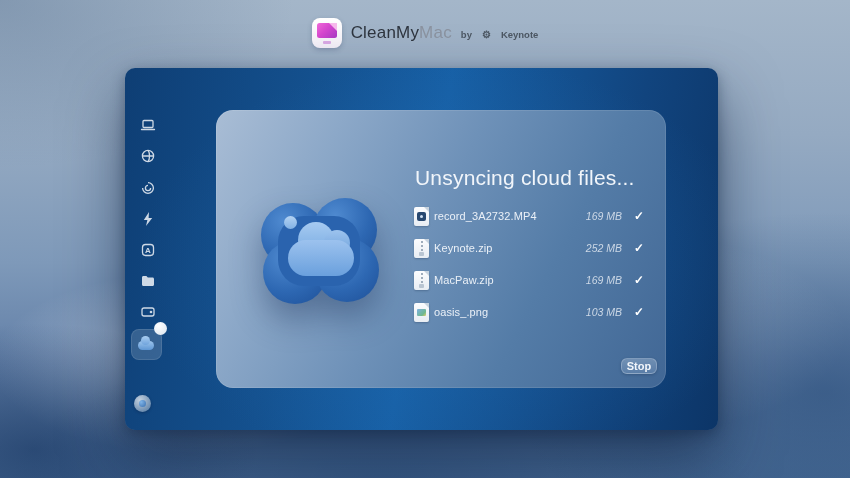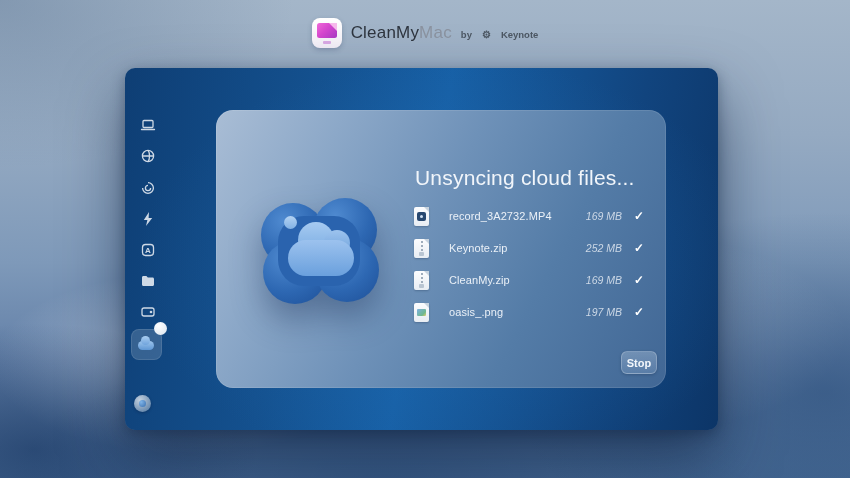--- a/index.html
+++ b/index.html
@@ -113,26 +113,26 @@
   .g-video { position:absolute; left:3px; top:5px; width:9px; height:9px; border-radius:2px;
     background:#27476f; }
   .g-video:after { content:""; position:absolute; left:3px; top:3px; width:3px; height:3px;
     border-radius:50%; background:#cfe0f2; }
   .g-zip { position:absolute; left:6.5px; top:2px; width:2px; height:11px;
     background:repeating-linear-gradient(180deg,#9fadbc 0 2px, transparent 2px 4px); }
   .g-zip:after { content:""; position:absolute; left:-1.5px; top:11px; width:5px; height:4px;
     background:#b9c5d2; border-radius:1px; }
   .g-img { position:absolute; left:3px; top:6px; width:9px; height:7px; border-radius:1px;
     background:linear-gradient(135deg,#7db0e2 0%,#6fb98f 70%,#e8d06a 100%); }
-  .fname { margin-left:20px; font-size:11px; color:#eaf0f7; letter-spacing:.1px; }
+  .fname { margin-left:5px; font-size:11px; color:#eaf0f7; letter-spacing:.1px; }
   .fsize { margin-left:auto; font-size:10.5px; color:#ccd8e6;font-style:italic; }
   .fcheck { width:15px; margin-left:7px; text-align:right; font-size:12px;
     font-weight:700; color:#ffffff; }
 
-  .stop-btn { position:absolute; right:9px; bottom:14px; width:36px; height:23px;
+  .stop-btn { position:absolute; right:9px; bottom:14px; width:36px; height:16px;
     border-radius:6px; border:1px solid rgba(255,255,255,.22);
     background:linear-gradient(180deg, rgba(214,228,242,.30), rgba(170,195,225,.22));
     color:#f2f6fb; font-size:11px; font-weight:700; font-family:"Liberation Sans",sans-serif;
     display:flex; align-items:center; justify-content:center; cursor:pointer;
     box-shadow:0 1px 3px rgba(10,30,60,.25); }
 </style>
 </head>
 <body>
 
 <div class="stage">
@@ -256,31 +256,31 @@
             </div>
           <span class="fname">Keynote.zip</span>
           <span class="fsize">252 MB</span>
           <span class="fcheck">✓</span>
         </div>
 
         <div class="frow">
           <div class="ficon">
               <span class="g-zip"></span>
             </div>
-          <span class="fname">CleanMy.zip</span>
+          <span class="fname">MacPaw.zip</span>
           <span class="fsize">169 MB</span>
           <span class="fcheck">✓</span>
         </div>
 
         <div class="frow">
           <div class="ficon">
               <span class="g-img"></span>
             </div>
           <span class="fname">oasis_.png</span>
-          <span class="fsize">197 MB</span>
+          <span class="fsize">103 MB</span>
           <span class="fcheck">✓</span>
         </div>
 
       </div>
 
       <div class="stop-btn">Stop</div>
 
     </div>
   </div>
 </div>

